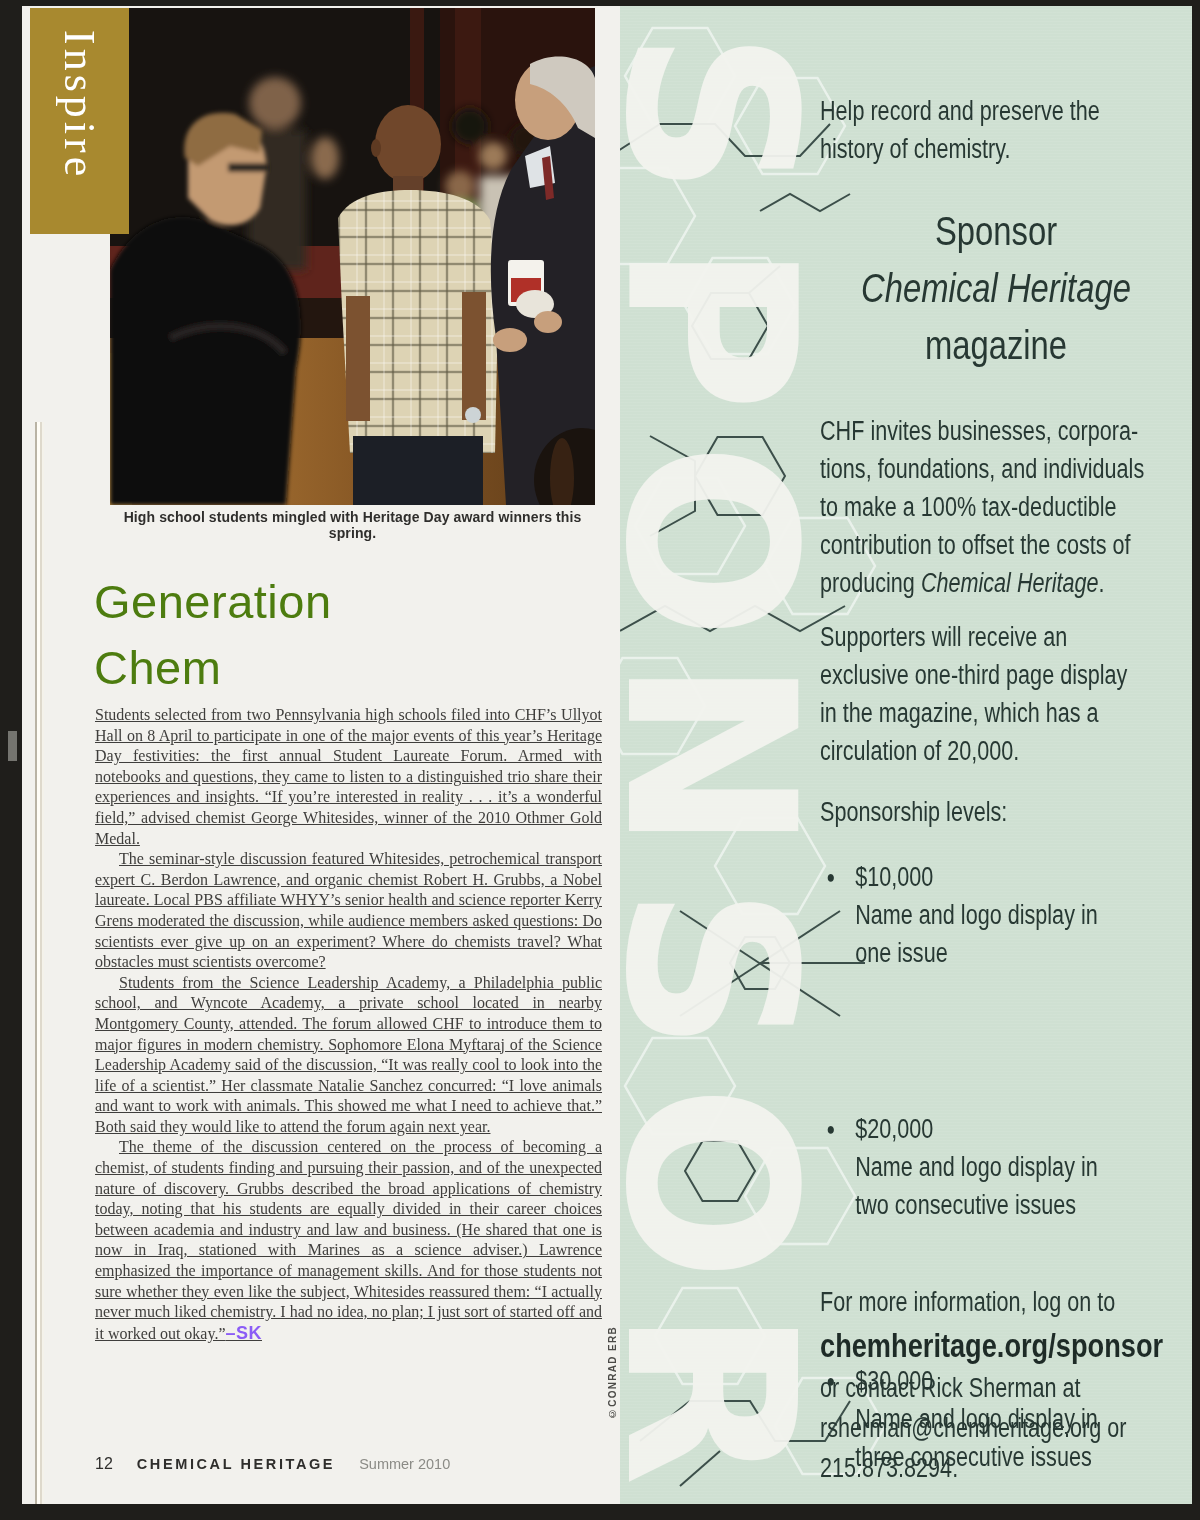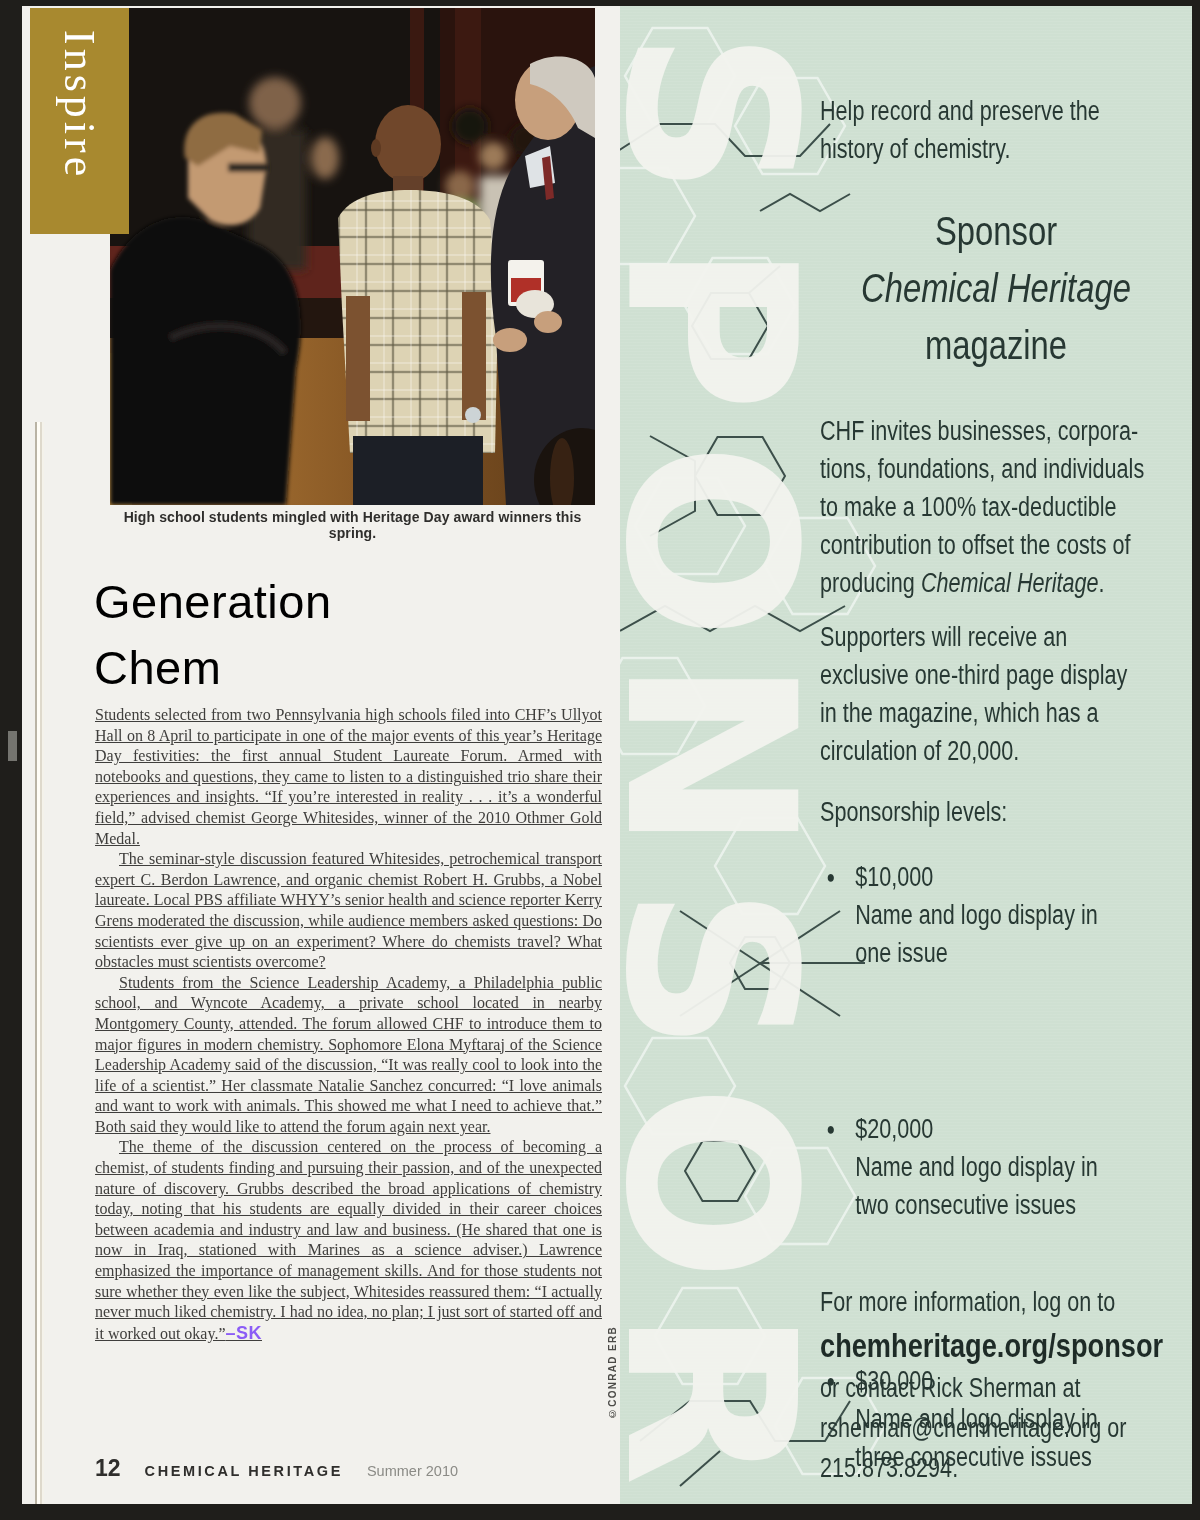--- a/index.html
+++ b/index.html
@@ -54,21 +54,21 @@
   }
   .credit span{
     writing-mode:vertical-rl;transform:rotate(180deg);
     font-size:10px;font-weight:bold;letter-spacing:1.3px;color:#4b4a47;
     white-space:nowrap;
   }
   .footer{
     position:absolute;left:73px;top:1449px;width:520px;
     font-size:14.5px;color:#2f2e2c;display:flex;align-items:baseline;
   }
-  .footer .pageno{font-weight:bold;font-size:23px;}
+  .footer .pageno{font-weight:normal;font-size:16px;}
   .footer .mag{font-weight:bold;letter-spacing:2.6px;margin-left:24px;}
   .footer .issue{color:#8b8b86;margin-left:24px;}
 
   
   .green-band{
     position:absolute;left:598px;top:0;width:572px;height:1498px;
     background:
       repeating-linear-gradient(0deg,rgba(255,255,255,.06) 0 1px,rgba(0,0,0,0) 1px 3px),
       #cfe0d2;
   }
@@ -227,21 +227,21 @@
       <ellipse cx="452" cy="470" rx="12" ry="40" fill="#4b2d18" opacity=".6"></ellipse>
     </svg>
   </div>
 
   <div class="inspire-tab" style="background: rgb(168, 137, 47);">
     <span style="color: rgb(255, 255, 255);">Inspire</span>
   </div>
 
   <div class="caption">High school students mingled with Heritage Day award winners this spring.</div>
 
-  <div class="title" style="color: #000000;">
+  <div class="title" style="color: #4d7c0f;">
     <div>Generation</div>
     <div>Chem</div>
   </div>
 
   <div class="bodycopy">
     <p>Students selected from two Pennsylvania high schools filed into CHF’s Ullyot Hall on 8 April to participate in one of the major events of this year’s Heritage Day festivities: the first annual Student Laureate Forum. Armed with notebooks and questions, they came to listen to a distinguished trio share their experiences and insights. “If you’re interested in reality . . . it’s a wonderful field,” advised chemist George Whitesides, winner of the 2010 Othmer Gold Medal.</p>
     <p>The seminar-style discussion featured Whitesides, petrochemical transport expert C. Berdon Lawrence, and organic chemist Robert H. Grubbs, a Nobel laureate. Local PBS affiliate WHYY’s senior health and science reporter Kerry Grens moderated the discussion, while audience members asked questions: Do scientists ever give up on an experiment? Where do chemists travel? What obstacles must scientists overcome?</p>
     <p>Students from the Science Leadership Academy, a Philadelphia public school, and Wyncote Academy, a private school located in nearby Montgomery County, attended. The forum allowed CHF to introduce them to major figures in modern chemistry. Sophomore Elona Myftaraj of the Science Leadership Academy said of the discussion, “It was really cool to look into the life of a scientist.” Her classmate Natalie Sanchez concurred: “I love animals and want to work with animals. This showed me what I need to achieve that.” Both said they would like to attend the forum again next year.</p>
     <p><span>The theme of the discussion centered on the process of becoming a chemist, of students finding and pursuing their passion, and of the unexpected nature of discovery. Grubbs described the broad applications of chemistry today, noting that his students are equally divided in their career choices between academia and industry and law and business. (He shared that one is now in Iraq, stationed with Marines as a science adviser.) Lawrence emphasized the importance of management skills. And for those students not sure whether they even like the subject, Whitesides reassured them: “I actually never much liked chemistry. I had no idea, no plan; I just sort of started off and it worked out okay.”</span><b class="sig">–SK</b></p>
   </div>

